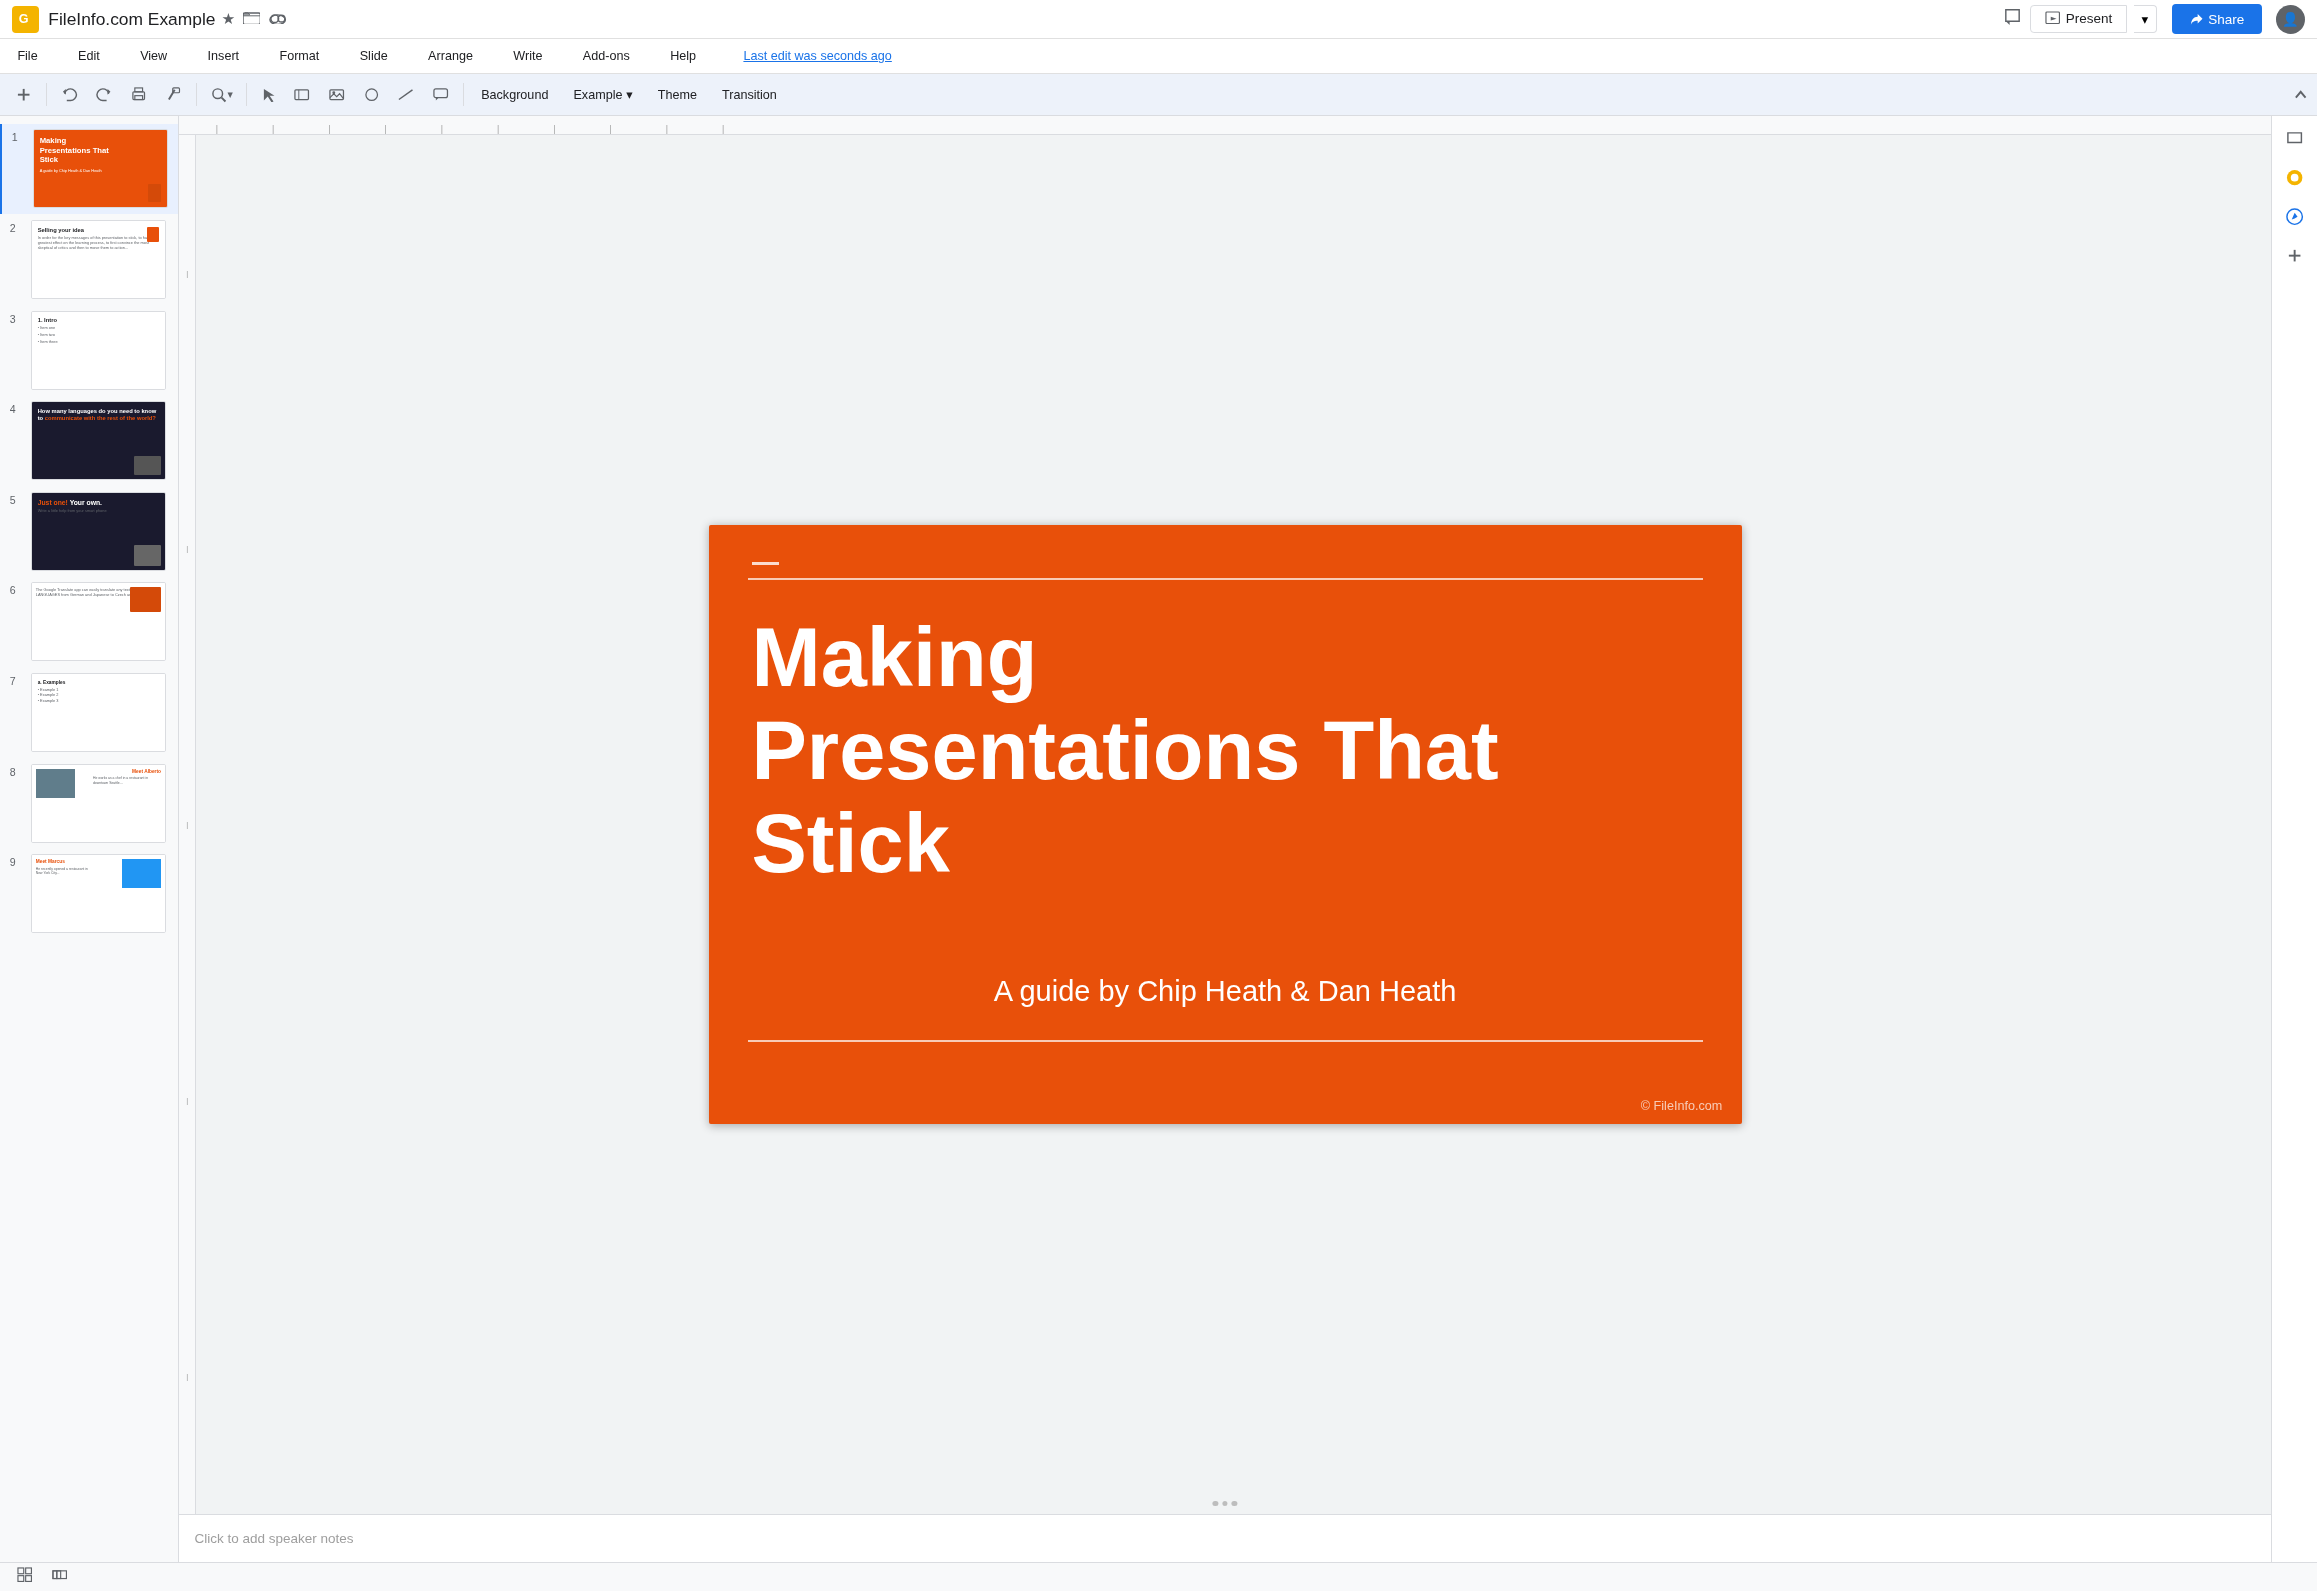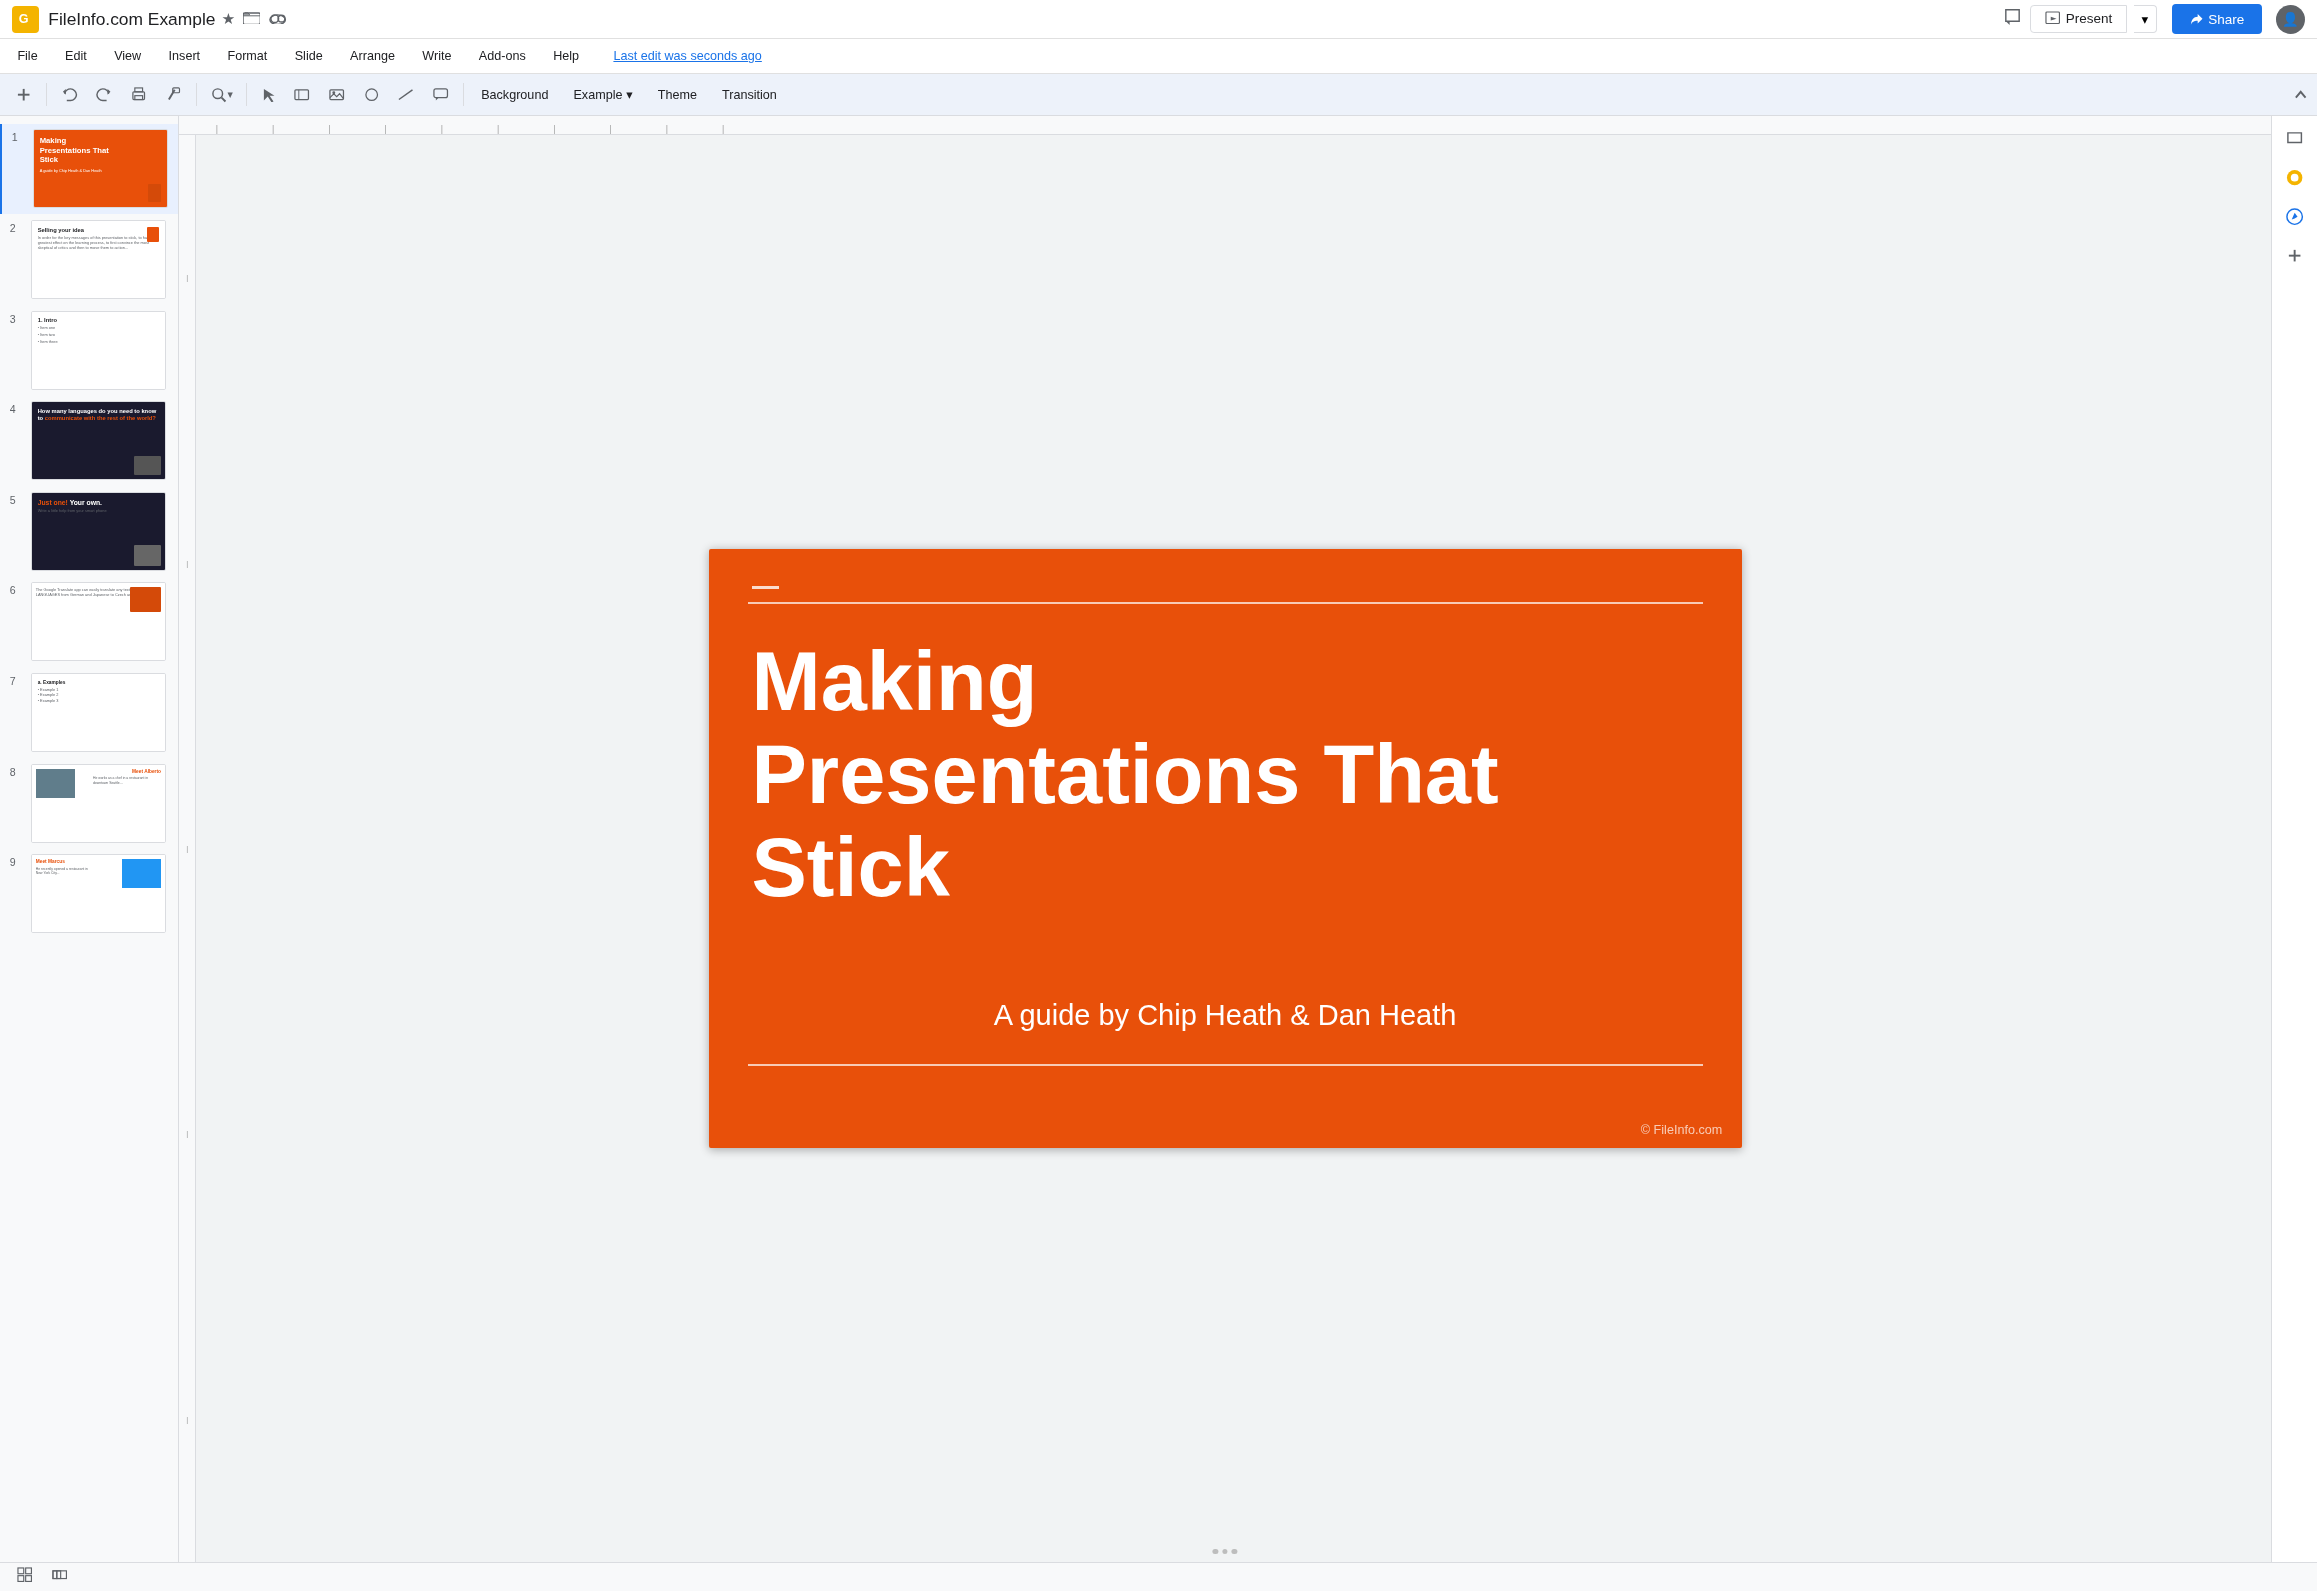--- a/index.html
+++ b/index.html
@@ -19,21 +19,21 @@
       display: flex; align-items: center; background: #fff; border: 1px solid #dadce0; border-radius: 3.9px; padding: 5.8px 13.5px; cursor: pointer; font-size: 13.5px; color: #202124; gap: 5.8px;
     }
     #present-dropdown { background: #fff; border: 1px solid #dadce0; border-radius: 3.9px; padding: 5.8px 7.7px; cursor: pointer; border-left: none; }
     #share-btn {
       background: #1a73e8; color: #fff; border: none; border-radius: 3.9px; padding: 7.7px 17.4px; font-size: 13.5px; font-weight: 500; cursor: pointer; display: flex; align-items: center; gap: 5.8px;
     }
     #avatar { width: 29px; height: 29px; border-radius: 50%; background: #5f6368; display: flex; align-items: center; justify-content: center; color: #fff; font-size: 13.5px; }
 
     
     #menu-bar {
-      display: flex; align-items: center; background: #fff; height: 35px; padding: 0 7.7px; border-bottom: 1px solid #e0e0e0; gap: 8px;
+      display: flex; align-items: center; background: #fff; height: 35px; padding: 0 7.7px; border-bottom: 1px solid #e0e0e0; gap: 21px;
     }
     .menu-item { padding: 3.9px 9.7px; cursor: pointer; border-radius: 3.9px; color: #202124; font-size: 12.6px; }
     #last-edit { color: #1a73e8; font-size: 12.6px; margin-left: 7.7px; text-decoration: underline; cursor: pointer; padding-left: 9px; }
 
     
     #toolbar {
       display: flex; align-items: center; background: #edf2fa; height: 42px; padding: 0 7.7px; border-bottom: 1px solid #dadce0; gap: 1.9px;
     }
     .tool-btn {
       padding: 3.9px 7.7px; cursor: pointer; border-radius: 3.9px; border: none; background: none; color: #202124; font-size: 15.4px; display: flex; align-items: center;
@@ -471,20 +471,23 @@
       </div>
 
       <div style="position:absolute;bottom:7.7px;left:50%;transform:translateX(-50%);display:flex;gap:3.9px;">
         <span style="width:5.8px;height:5.8px;border-radius:50%;background:#bdbdbd;display:block;"></span>
         <span style="width:5.8px;height:5.8px;border-radius:50%;background:#bdbdbd;display:block;"></span>
         <span style="width:5.8px;height:5.8px;border-radius:50%;background:#bdbdbd;display:block;"></span>
       </div>
 
     </div>
 
+    <div id="notes-area">
+      <span id="notes-placeholder" style="color:#9e9e9e;font-size:13.5px;">Click to add speaker notes</span>
+    </div>
 
   </div>
 
   <div id="right-sidebar">
     <div class="sidebar-icon" title="Comments">
       <svg width="19.3" height="19.3" viewBox="0 0 20 20">
           <path d="M3 3 h14 v10 h-14 z" fill="none" stroke="#5f6368" stroke-width="1.5"></path>
           <path d="M3 16 L5 13 L5 13" fill="#5f6368"></path>
         </svg>
     </div>

